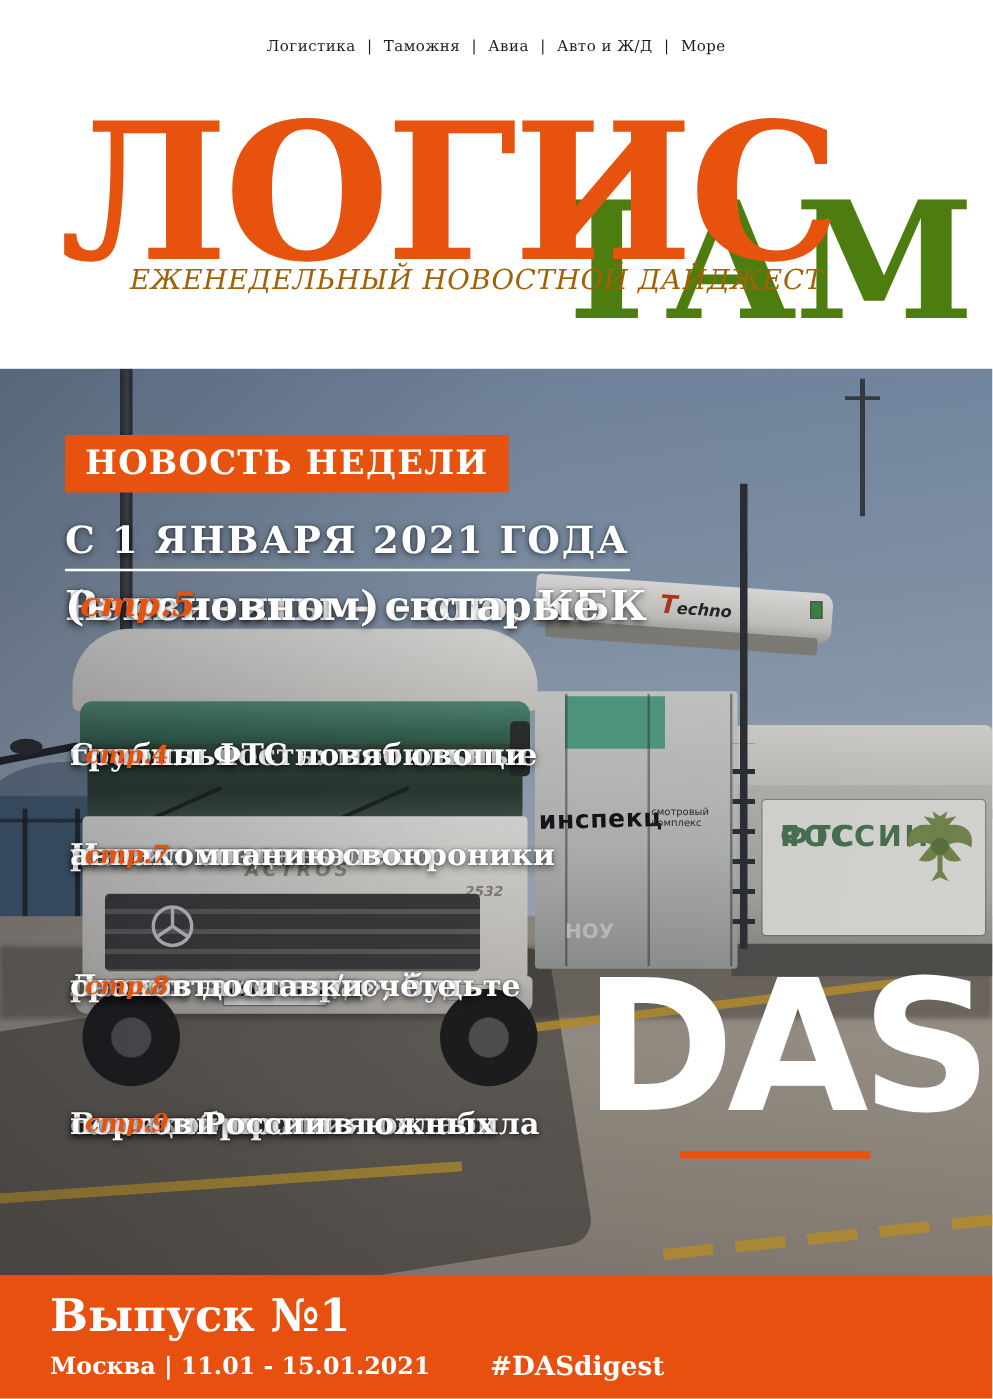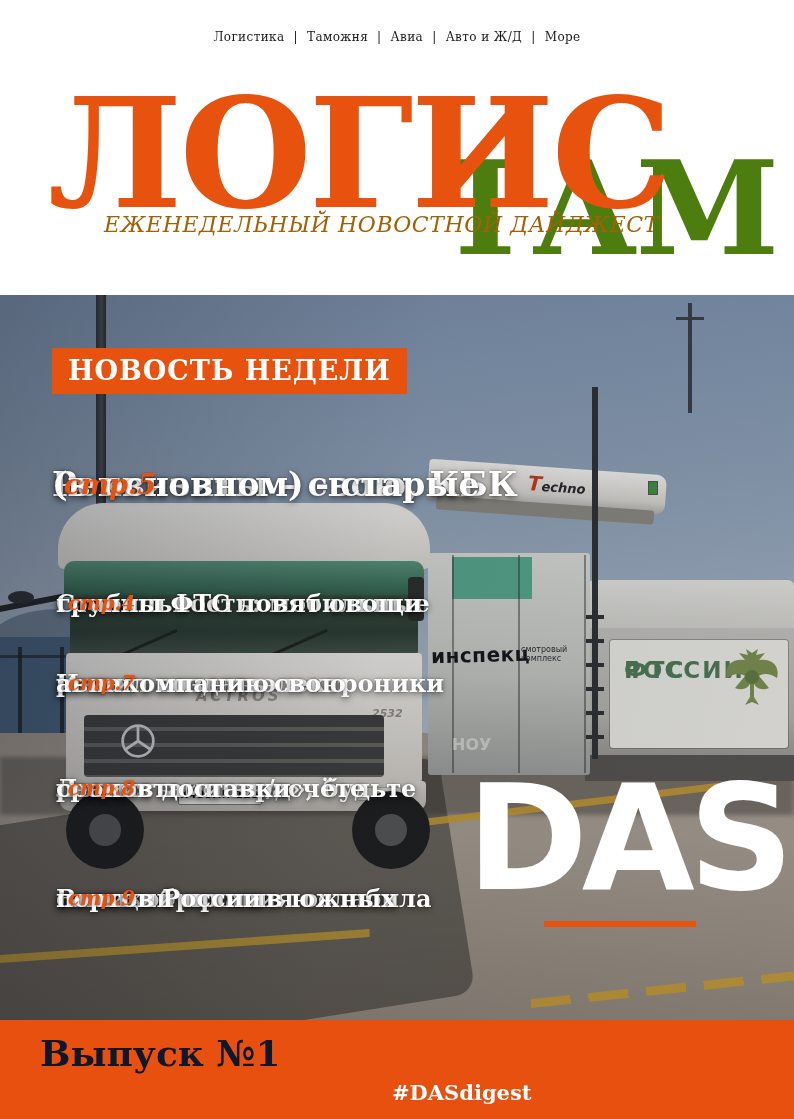--- a/index.html
+++ b/index.html
@@ -104,21 +104,21 @@
   .news{left:56px;font-weight:bold;font-size:24px;line-height:32px;white-space:nowrap;}
   .news-1{top:293px;} .news-2{top:373px;} .news-3{top:478px;} .news-4{top:588px;}
   
   .das{left:452px;top:476px;width:336px;text-align:right;z-index:35;color:#fff;
     font-family:"DejaVu Sans","Liberation Sans",sans-serif;}
   .das-word{position:static;display:block;font-weight:bold;font-size:146px;line-height:.92;letter-spacing:-6px;}
   .das-rule{position:static;display:block;width:152px;height:6px;background:#E8520F;margin:16px auto 12px auto;}
   .das-sub{position:static;display:block;font-size:27px;font-weight:500;letter-spacing:1px;}
   
   .footer{position:absolute;left:0;top:1020px;width:794px;height:99px;background:#E8500F;z-index:6;}
-  .footer-issue{position:absolute;left:40px;top:12px;color:#0f172a;font-weight:bold;font-size:36px;white-space:nowrap;}
+  .footer-issue{position:absolute;left:40px;top:12px;color:#ffffff;font-weight:bold;font-size:36px;white-space:nowrap;}
   .footer-meta{position:absolute;left:40px;top:62px;color:#fff;font-weight:bold;font-size:19px;white-space:nowrap;}
   .hash-1{position:absolute;left:392px;top:60px;color:#fff;font-weight:bold;font-size:21px;white-space:nowrap;}
   .hash-2{position:absolute;left:524px;top:60px;color:#fff;font-weight:bold;font-size:21px;white-space:nowrap;}
 </style>
 </head>
 <body>
 
 <div class="topnav">
   <span>Логистика</span><span class="sep">|</span><span>Таможня</span><span class="sep">|</span><span>Авиа</span><span class="sep">|</span><span>Авто и Ж/Д</span><span class="sep">|</span><span>Море</span>
 </div>
@@ -195,20 +195,21 @@
   <div class="plate">Х495АН 125</div>
   <div class="wheel" style="left:66px;"></div>
   <div class="wheel" style="left:352px;"></div>
 
   <div class="mast"></div>
   <div class="mast-rungs"></div>
 
   <div class="vignette"></div>
 
   <div class="badge">НОВОСТЬ НЕДЕЛИ</div>
+  <div class="ph-text hero-title">С 1 ЯНВАРЯ 2021 ГОДА</div>
   <div class="ph-text hero-sub">
     <span style="display:block">Реквизиты – свою, КБК</span>
     <span style="display:block">
         <span>(в основном) - старые</span>
         <span class="pageref">стр.5</span>
       </span>
   </div>
 
   <div class="ph-text news news-1">
     <span style="display:block">Стабильность: мобильные</span>
@@ -243,14 +244,15 @@
   </div>
 
   <div class="das">
     <span class="das-word">DAS</span>
     <span class="das-rule"></span>
   </div>
 </div>
 
 <div class="footer">
   <div class="footer-issue">Выпуск №1</div>
+  <div class="footer-meta">Москва | 11.01 - 15.01.2021</div>
   <div class="hash-1">#DASdigest</div>
 </div>
 
 </body></html>

